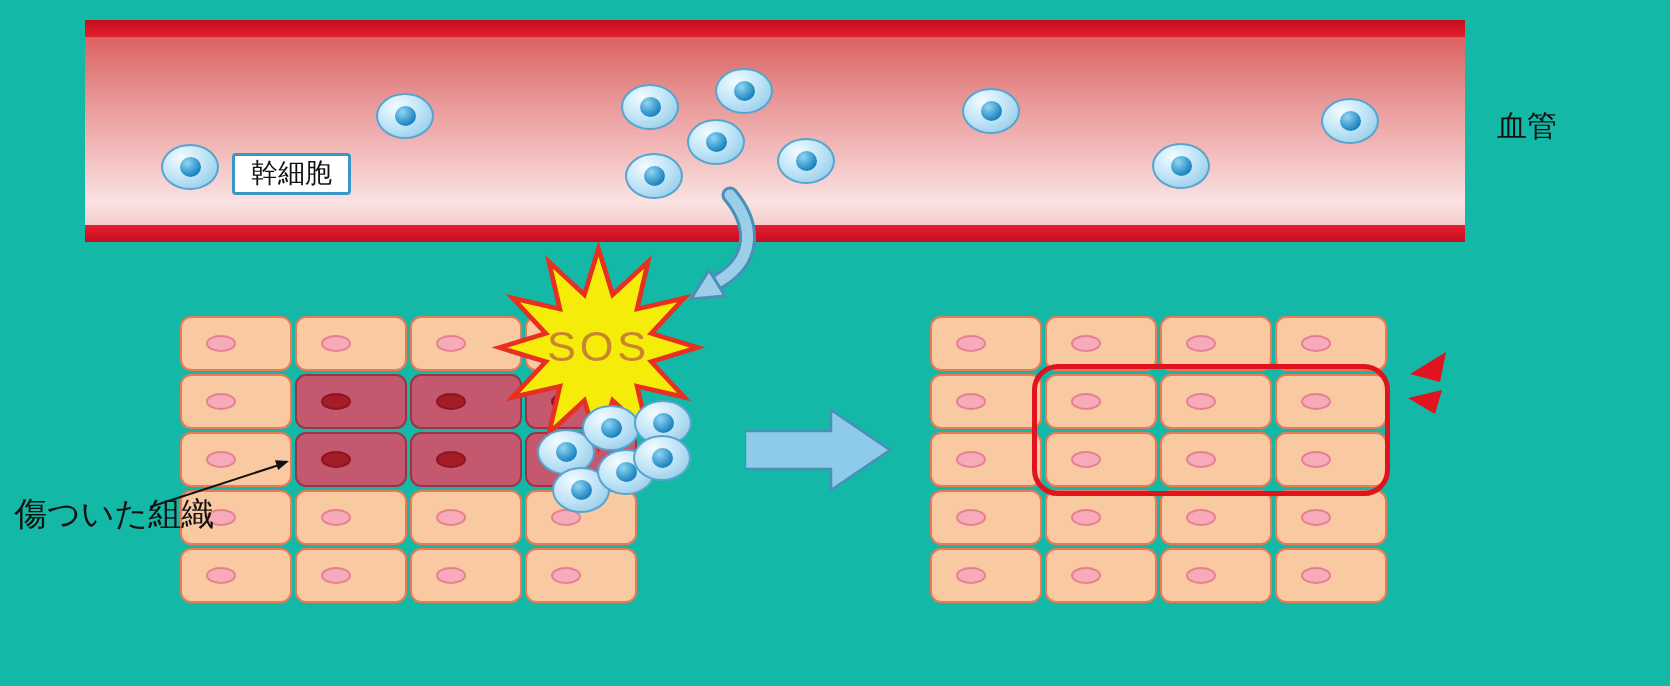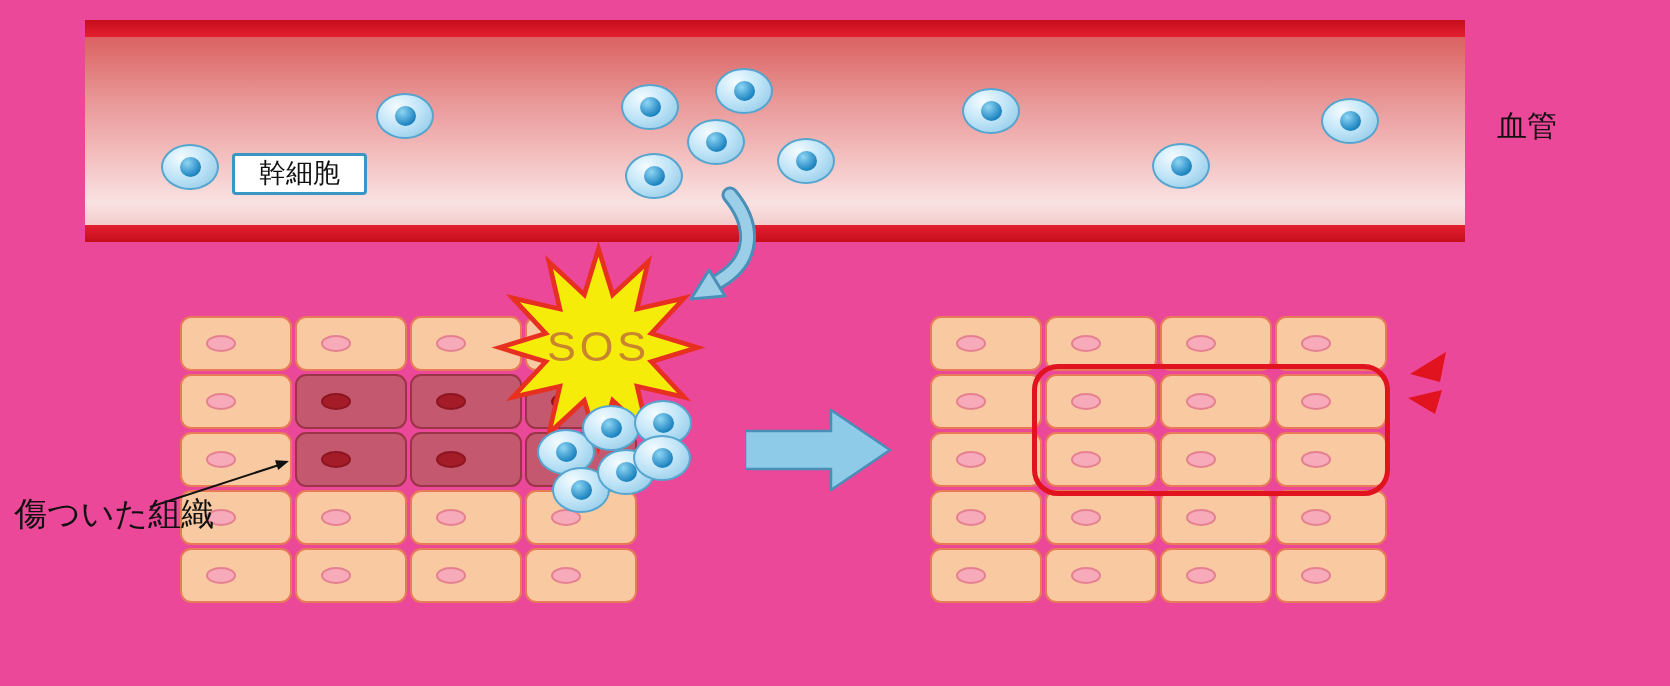--- a/index.html
+++ b/index.html
@@ -1,20 +1,20 @@
 <!DOCTYPE html>
 <html style="--vessel-border: #c60d1c; --stem-cell-fill: #bfe4f7; --stem-cell-edge: #55a5cf; --stem-cell-nucleus: #1d84c0; --healthy-fill: #f9c9a2; --healthy-edge: #e87a58; --healthy-nucleus: #f7abba; --healthy-nucleus-edge: #e4808f; --damaged-fill: #c4586e; --damaged-nucleus: #a31c28; --sos-fill: #f6ec0a; --sos-edge: #e83020; --sos-text: #c8852e; --arrow-fill: #8ecbe8; --arrow-edge: #4a8fb8; --highlight-red: #e0131e;"><head>
 <meta charset="utf-8">
 <style>
   html,body{margin:0;padding:0;background:#ffffff;}
   #canvas{
     position:relative;
     width:1670px;height:686px;
     overflow:hidden;
-    background:#ec4899;
+    background:#14b8a6;
     font-family:"Liberation Sans","DejaVu Sans",sans-serif;
   }
   
   .vessel{
     position:absolute;left:85px;top:20px;width:1380px;height:222px;
   }
   .vessel-wall{
     position:absolute;left:0;width:100%;height:17px;
     background:linear-gradient(180deg,var(--vessel-border) 0%, #e22030 100%);
   }
@@ -67,21 +67,21 @@
   .tissue-cell.damaged .nucleus{
     background:var(--damaged-nucleus);
     border-color:#8c1520;
   }
   
   .label{position:absolute;color:#111;z-index:6;}
   .label.vessel-label{left:1497px;top:106px;font-size:30px;}
   .label.stemcell-label{
     left:232px;top:153px;font-size:27px;
     background:#ffffff;border:3px solid #3a96c4;border-radius:4px;
-    padding:3px 24px;line-height:1.1;
+    padding:3px 16px;line-height:1.1;
   }
   .label.damaged-label{left:14px;top:492px;font-size:33px;}
   
   .overlay{position:absolute;}
   #sos-star{left:486px;top:242px;z-index:2;}
   #sos-star text{
     font-family:"Liberation Sans","DejaVu Sans",sans-serif;
     font-size:46px;letter-spacing:4px;
     fill:var(--sos-text);
   }

